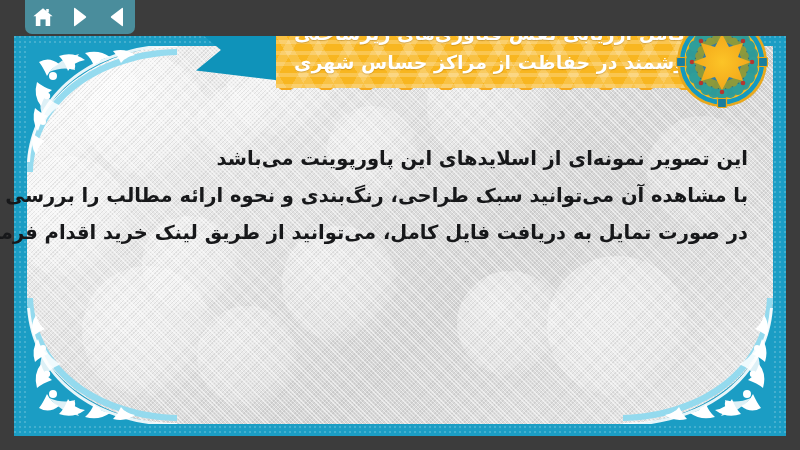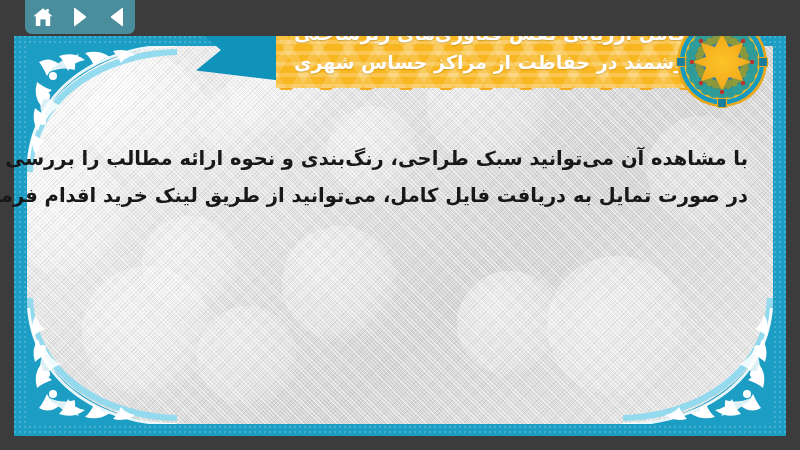--- a/index.html
+++ b/index.html
@@ -301,20 +301,21 @@
           <circle cx="98" cy="10" r="2.6"></circle>
           <circle cx="20" cy="50" r="3.2"></circle>
           <circle cx="16" cy="76" r="3"></circle>
           <path d="M22 26 q12 -14 30 -18 q-6 8 -4 16 q-12 -4 -26 2 Z" opacity="0.85"></path>
           <path d="M16 46 q-6 16 2 30 q6 -12 16 -16 q-12 -5 -18 -14 Z" opacity="0.85"></path>
         </g>
       </svg>
     </div>
 
     <div id="body-text">
+      <div class="body-line">این تصویر نمونه‌ای از اسلایدهای این پاورپوینت می‌باشد</div>
       <div class="body-line">با مشاهده آن می‌توانید سبک طراحی، رنگ‌بندی و نحوه ارائه مطالب را بررسی نمایید</div>
       <div class="body-line">در صورت تمایل به دریافت فایل کامل، می‌توانید از طریق لینک خرید اقدام فرمایید</div>
     </div>
 
   </div>
 
   <div id="banner-wrap">
     <div id="ribbon"></div>
     <div id="banner-scallop"></div>
     <div id="banner">

